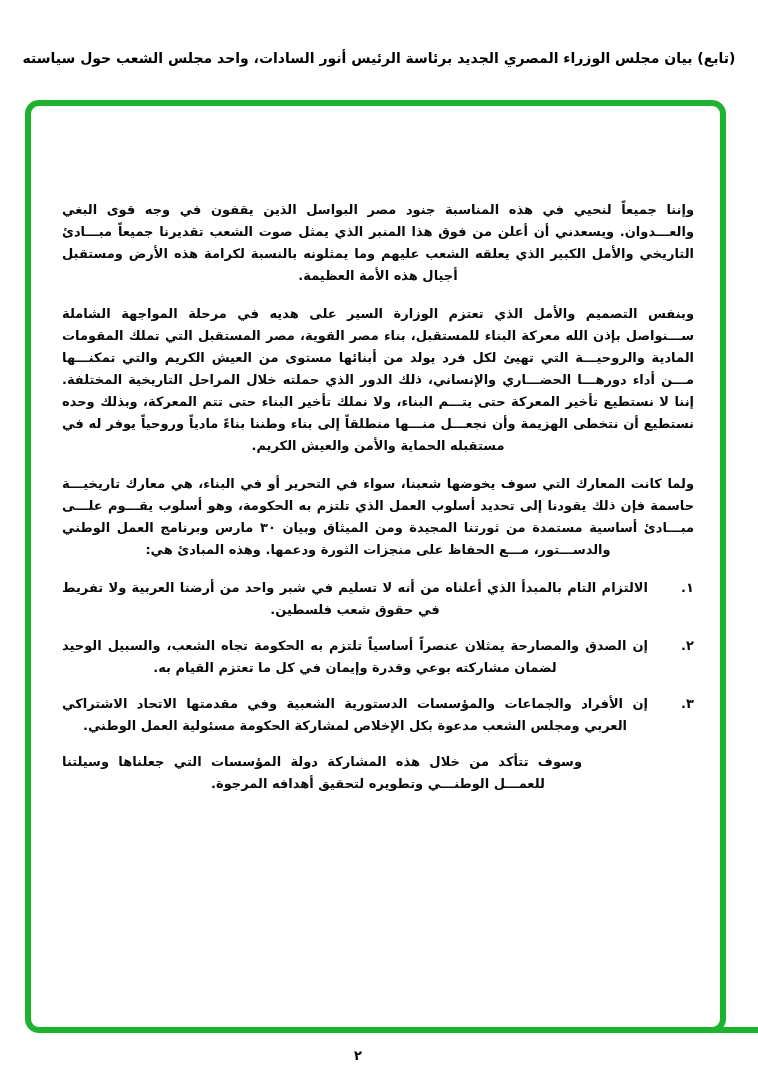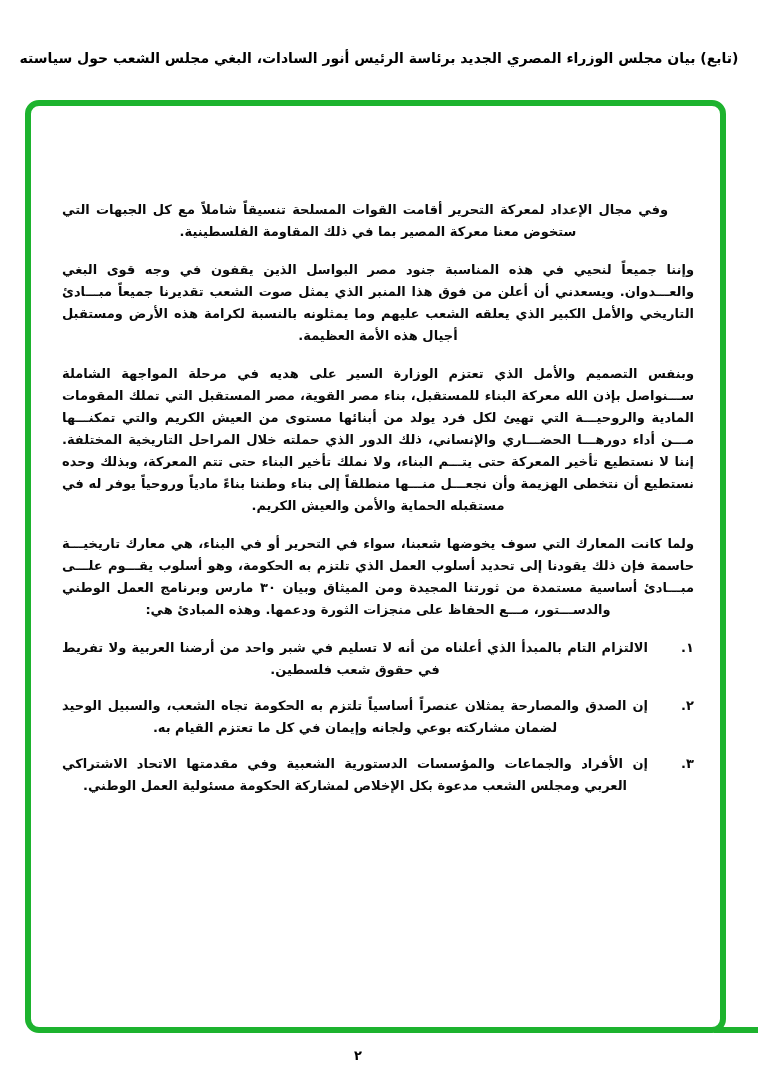--- a/index.html
+++ b/index.html
@@ -74,47 +74,47 @@
     text-align: center;
     direction: rtl;
     font-size: 13px;
     font-weight: bold;
     color: #000;
   }
 </style>
 </head>
 <body>
 
-<div class="header-title">(تابع) بيان مجلس الوزراء المصري الجديد برئاسة الرئيس أنور السادات، البغي مجلس الشعب حول سياسته</div>
+<div class="header-title">(تابع) بيان مجلس الوزراء المصري الجديد برئاسة الرئيس أنور السادات، واحد مجلس الشعب حول سياسته</div>
 
 <div class="frame"></div>
 <div class="frame-tail"></div>
 
 <div class="content">
 
-  <p class="indent-sm">وفي مجال الإعداد لمعركة التحرير أقامت القوات المسلحة تنسيقاً شاملاً مع كل الجبهات التي ستخوض معنا معركة المصير بما في ذلك المقاومة الفلسطينية.</p>
 
   <p>وإننا جميعاً لنحيي في هذه المناسبة جنود مصر البواسل الذين يقفون في وجه قوى البغي والعـــدوان. ويسعدني أن أعلن من فوق هذا المنبر الذي يمثل صوت الشعب تقديرنا جميعاً مبـــادئ التاريخي والأمل الكبير الذي يعلقه الشعب عليهم وما يمثلونه بالنسبة لكرامة هذه الأرض ومستقبل أجيال هذه الأمة العظيمة.</p>
 
   <p>وبنفس التصميم والأمل الذي تعتزم الوزارة السير على هديه في مرحلة المواجهة الشاملة ســـنواصل بإذن الله معركة البناء للمستقبل، بناء مصر القوية، مصر المستقبل التي تملك المقومات المادية والروحيـــة التي تهيئ لكل فرد يولد من أبنائها مستوى من العيش الكريم والتي تمكنـــها مـــن أداء دورهـــا الحضـــاري والإنساني، ذلك الدور الذي حملته خلال المراحل التاريخية المختلفة. إننا لا نستطيع تأخير المعركة حتى يتـــم البناء، ولا نملك تأخير البناء حتى تتم المعركة، وبذلك وحده نستطيع أن نتخطى الهزيمة وأن نجعـــل منـــها منطلقاً إلى بناء وطننا بناءً مادياً وروحياً يوفر له في مستقبله الحماية والأمن والعيش الكريم.</p>
 
   <p>ولما كانت المعارك التي سوف يخوضها شعبنا، سواء في التحرير أو في البناء، هي معارك تاريخيـــة حاسمة فإن ذلك يقودنا إلى تحديد أسلوب العمل الذي تلتزم به الحكومة، وهو أسلوب يقـــوم علـــى مبـــادئ أساسية مستمدة من ثورتنا المجيدة ومن الميثاق وبيان ٣٠ مارس وبرنامج العمل الوطني والدســـتور، مـــع الحفاظ على منجزات الثورة ودعمها. وهذه المبادئ هي:</p>
 
   <div class="principle">
     <span class="num">١.</span>
     <span class="ptext">الالتزام التام بالمبدأ الذي أعلناه من أنه لا تسليم في شبر واحد من أرضنا العربية ولا تفريط في حقوق شعب فلسطين.</span>
   </div>
 
   <div class="principle">
     <span class="num">٢.</span>
-    <span class="ptext">إن الصدق والمصارحة يمثلان عنصراً أساسياً تلتزم به الحكومة تجاه الشعب، والسبيل الوحيد لضمان مشاركته بوعي ولجانه وإيمان في كل ما تعتزم القيام به.</span>
+    <span class="ptext">إن الصدق والمصارحة يمثلان عنصراً أساسياً تلتزم به الحكومة تجاه الشعب، والسبيل الوحيد لضمان مشاركته بوعي وقدرة وإيمان في كل ما تعتزم القيام به.</span>
   </div>
 
   <div class="principle">
     <span class="num">٣.</span>
     <span class="ptext">إن الأفراد والجماعات والمؤسسات الدستورية الشعبية وفي مقدمتها الاتحاد الاشتراكي العربي ومجلس الشعب مدعوة بكل الإخلاص لمشاركة الحكومة مسئولية العمل الوطني.</span>
   </div>
 
+  <p class="indent-lg">وسوف تتأكد من خلال هذه المشاركة دولة المؤسسات التي جعلناها وسيلتنا للعمـــل الوطنـــي وتطويره لتحقيق أهدافه المرجوة.</p>
 
 
 </div>
 
 <div class="page-number">٢</div>
 
 </body></html>

